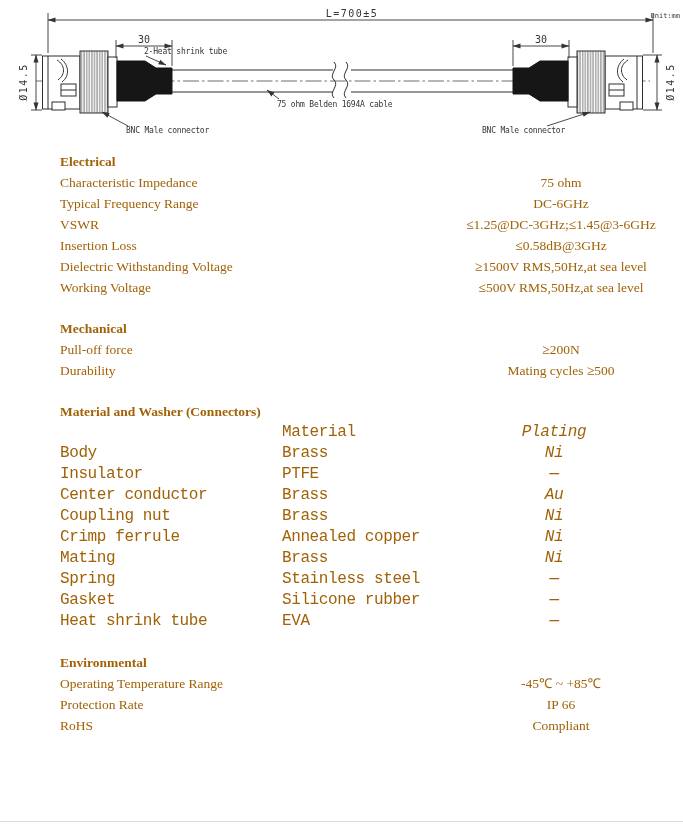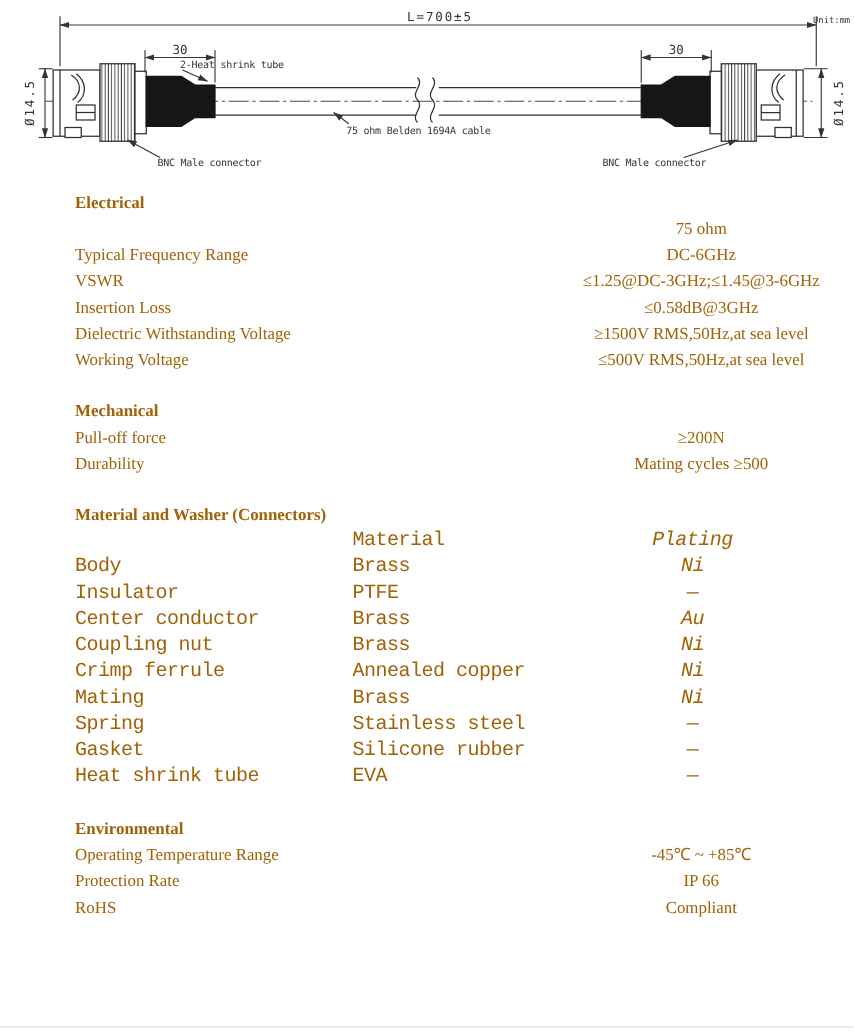--- a/index.html
+++ b/index.html
@@ -120,20 +120,21 @@
 
     <text class="unittext" x="680" y="18" text-anchor="end">Unit:mm</text>
   </svg>
 </div>
 
 <div class="sheet">
 
   <div class="sec">
     <div class="sec-title">Electrical</div>
     <div class="spec-row">
+      <span class="spec-label">Characteristic Impedance</span>
       <span class="spec-value">75 ohm</span>
     </div>
     <div class="spec-row">
       <span class="spec-label">Typical Frequency Range</span>
       <span class="spec-value">DC-6GHz</span>
     </div>
     <div class="spec-row">
       <span class="spec-label">VSWR</span>
       <span class="spec-value">≤1.25@DC-3GHz;≤1.45@3-6GHz</span>
     </div>

